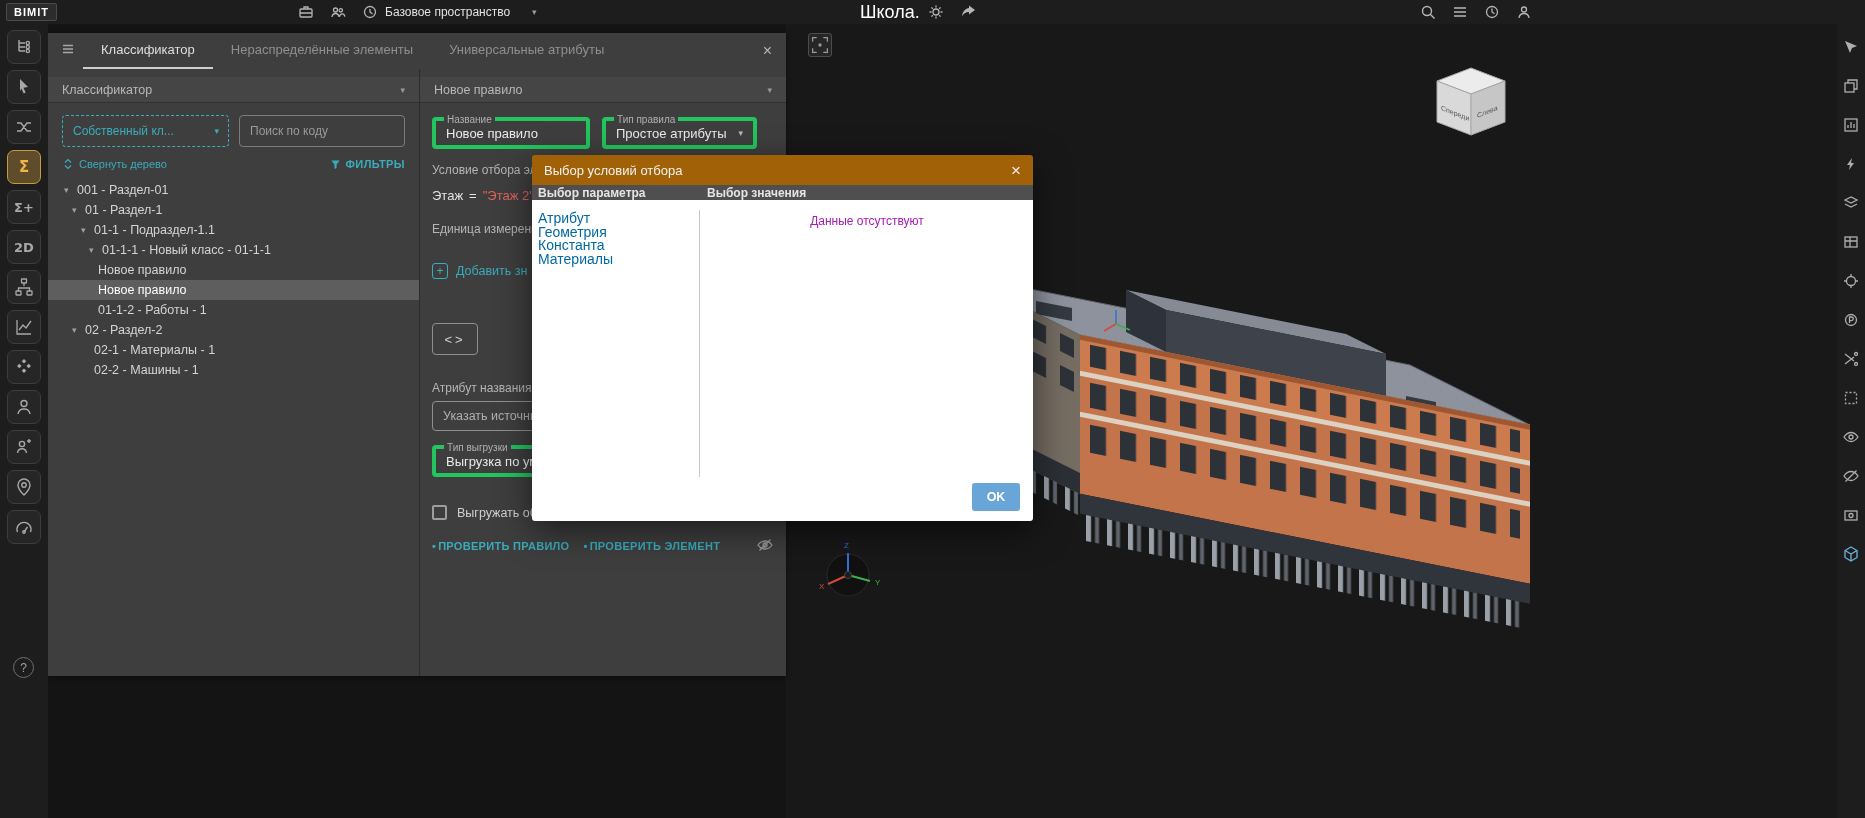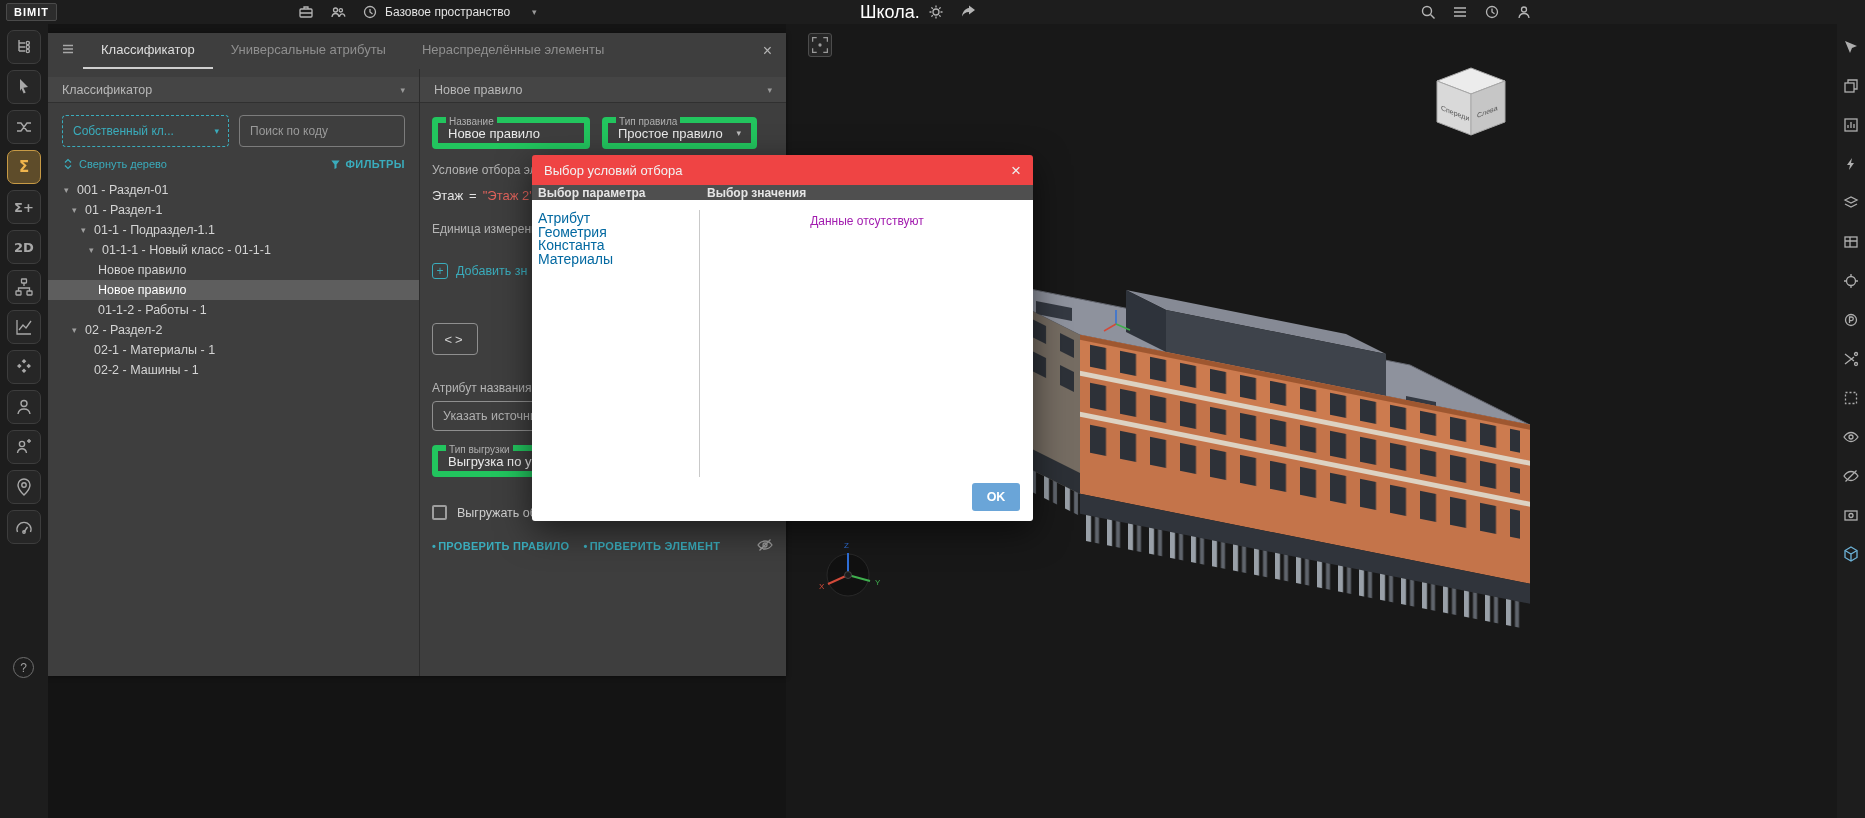--- a/index.html
+++ b/index.html
@@ -57,21 +57,21 @@
 
   .tree { margin-top:5px; font-size:12.5px; color:#d4d4d4; overflow:hidden; }
   .trow { height:20px; display:flex; align-items:center; cursor:pointer; white-space:nowrap; }
   .trow.sel { background:#5e5e5e; color:#fff; }
   .tcaret { width:13px; font-size:9px; color:#9f9f9f; flex:0 0 13px; }
   .lvl0{padding-left:16px} .lvl1{padding-left:24px} .lvl2{padding-left:33px} .lvl3{padding-left:41px}
   .leaf2{padding-left:46px} .leaf3{padding-left:50px}
 
   
   .fields-row { display:flex; gap:12px; padding:14px 12px 0; }
-  .field { position:relative; height:32px; border:6px solid #22c55e; border-radius:4px; display:flex; align-items:center; padding:0 10px; font-size:13px; color:#eaeaea; background:#3e3e3e; }
+  .field { position:relative; height:32px; border:4px solid #22c55e; border-radius:4px; display:flex; align-items:center; padding:0 10px; font-size:13px; color:#eaeaea; background:#3e3e3e; }
   .field .flabel { position:absolute; top:-7px; left:8px; font-size:10px; color:#b0b0b0; background:#3e3e3e; padding:0 3px; white-space:nowrap; }
   .field.name { width:158px; }
   .field.type { width:155px; cursor:pointer; }
   .field .fcaret { margin-left:auto; font-size:9px; color:#bbb; }
   .field input { background:transparent; border:none; outline:none; color:#eaeaea; font-size:13px; width:100%; font-family:inherit; }
 
   .sec-label { padding:14px 12px 0; font-size:12px; color:#b5b5b5; white-space:nowrap; overflow:hidden; }
   .cond-row { padding:11px 12px 0; display:flex; gap:6px; font-size:13px; white-space:nowrap; }
   .cond-attr,.cond-op { color:#e3e3e3; }
   .cond-val { color:#e0635c; }
@@ -83,21 +83,21 @@
   .src-input::placeholder { color:#b0b0b0; }
   .export-field { margin:14px 12px 0; width:205px; cursor:pointer; }
   .chk-row { margin:28px 12px 0; display:flex; align-items:center; gap:10px; font-size:12.5px; color:#cfcfcf; cursor:pointer; white-space:nowrap; }
   .chk { width:15px; height:15px; flex:0 0 15px; border:2px solid #9e9e9e; border-radius:2px; background:transparent; }
   .links-row { margin:16px 12px 0; display:flex; align-items:center; gap:14px; font-size:11px; font-weight:bold; color:#3aacbc; letter-spacing:.3px; white-space:nowrap; }
   .tlink { display:flex; align-items:center; gap:2px; cursor:pointer; }
   .links-row .eye { margin-left:auto; cursor:pointer; }
 
   
   .modal { position:absolute; left:532px; top:155px; width:501px; z-index:20; border-radius:3px; overflow:hidden; box-shadow:0 10px 34px rgba(0,0,0,.55); }
-  .m-header { height:30px; background:#ef4444; color:#f2f2f2; font-size:13px; display:flex; align-items:center; padding:0 12px;text-align:center; }
+  .m-header { height:30px; background:#a16207; color:#f2f2f2; font-size:13px; display:flex; align-items:center; padding:0 12px;text-align:center; }
   .m-close { margin-left:auto; font-size:17px; color:#eee; cursor:pointer; line-height:1; }
   .m-cols { height:15px; background:#4f4f4f; display:flex; align-items:center; color:#e5e5e5; font-size:12px; font-weight:bold; }
   .m-col-param { width:169px; flex:0 0 169px; padding-left:6px; }
   .m-col-value { padding-left:6px; }
   .m-body { background:#fff; height:273px; display:flex; position:relative; }
   .m-list { width:169px; flex:0 0 169px; padding:12px 0 0 6px; font-size:14px; color:#0369a1; }
   .m-list-item { line-height:13.5px; cursor:pointer; }
   .m-divider { position:absolute; left:167px; top:10px; bottom:-4px; width:1px; background:#c9c9c9; }
   .m-empty { flex:1; display:flex; justify-content:center; align-items:flex-start; padding-top:14px; font-size:12px; color:#a21caf; }
   .m-footer { height:48px; background:#fff; display:flex; align-items:center; justify-content:flex-end; padding-right:13px; }
@@ -257,22 +257,22 @@
   </nav>
 
   <section class="panel">
     <div class="tabbar">
       <span class="tb-burger">
         <svg width="14" height="14" viewBox="0 0 14 14" fill="none" stroke="#a8a8a8" stroke-width="1.4">
             <path d="M2 3.5h10M2 7h10M2 10.5h10"></path>
           </svg>
       </span>
       <div class="tab active">Классификатор</div>
+      <div class="tab">Нераспределённые элементы</div>
       <div class="tab">Универсальные атрибуты</div>
-      <div class="tab">Нераспределённые элементы</div>
       <span class="tab-close">×</span>
     </div>
 
     <div class="cols">
 
       <div class="col-left">
         <div class="dd-header">
           <span>Классификатор</span>
           <span class="caret">▾</span>
         </div>
@@ -341,21 +341,21 @@
           <span>Новое правило</span>
           <span class="caret">▾</span>
         </div>
         <div class="fields-row">
           <div class="field name">
             <span class="flabel">Название</span>
             <input value="Новое правило" style="">
           </div>
           <div class="field type">
             <span class="flabel">Тип правила</span>
-            <span>Простое правило</span>
+            <span>Простое атрибуты</span>
             <span class="fcaret">▾</span>
           </div>
         </div>
         <div class="sec-label">Условие отбора элем</div>
         <div class="cond-row">
           <span class="cond-attr">Этаж</span>
           <span class="cond-op">=</span>
           <span class="cond-val">"Этаж 2"</span>
         </div>
         <div class="unit-label">Единица измерения</div>

